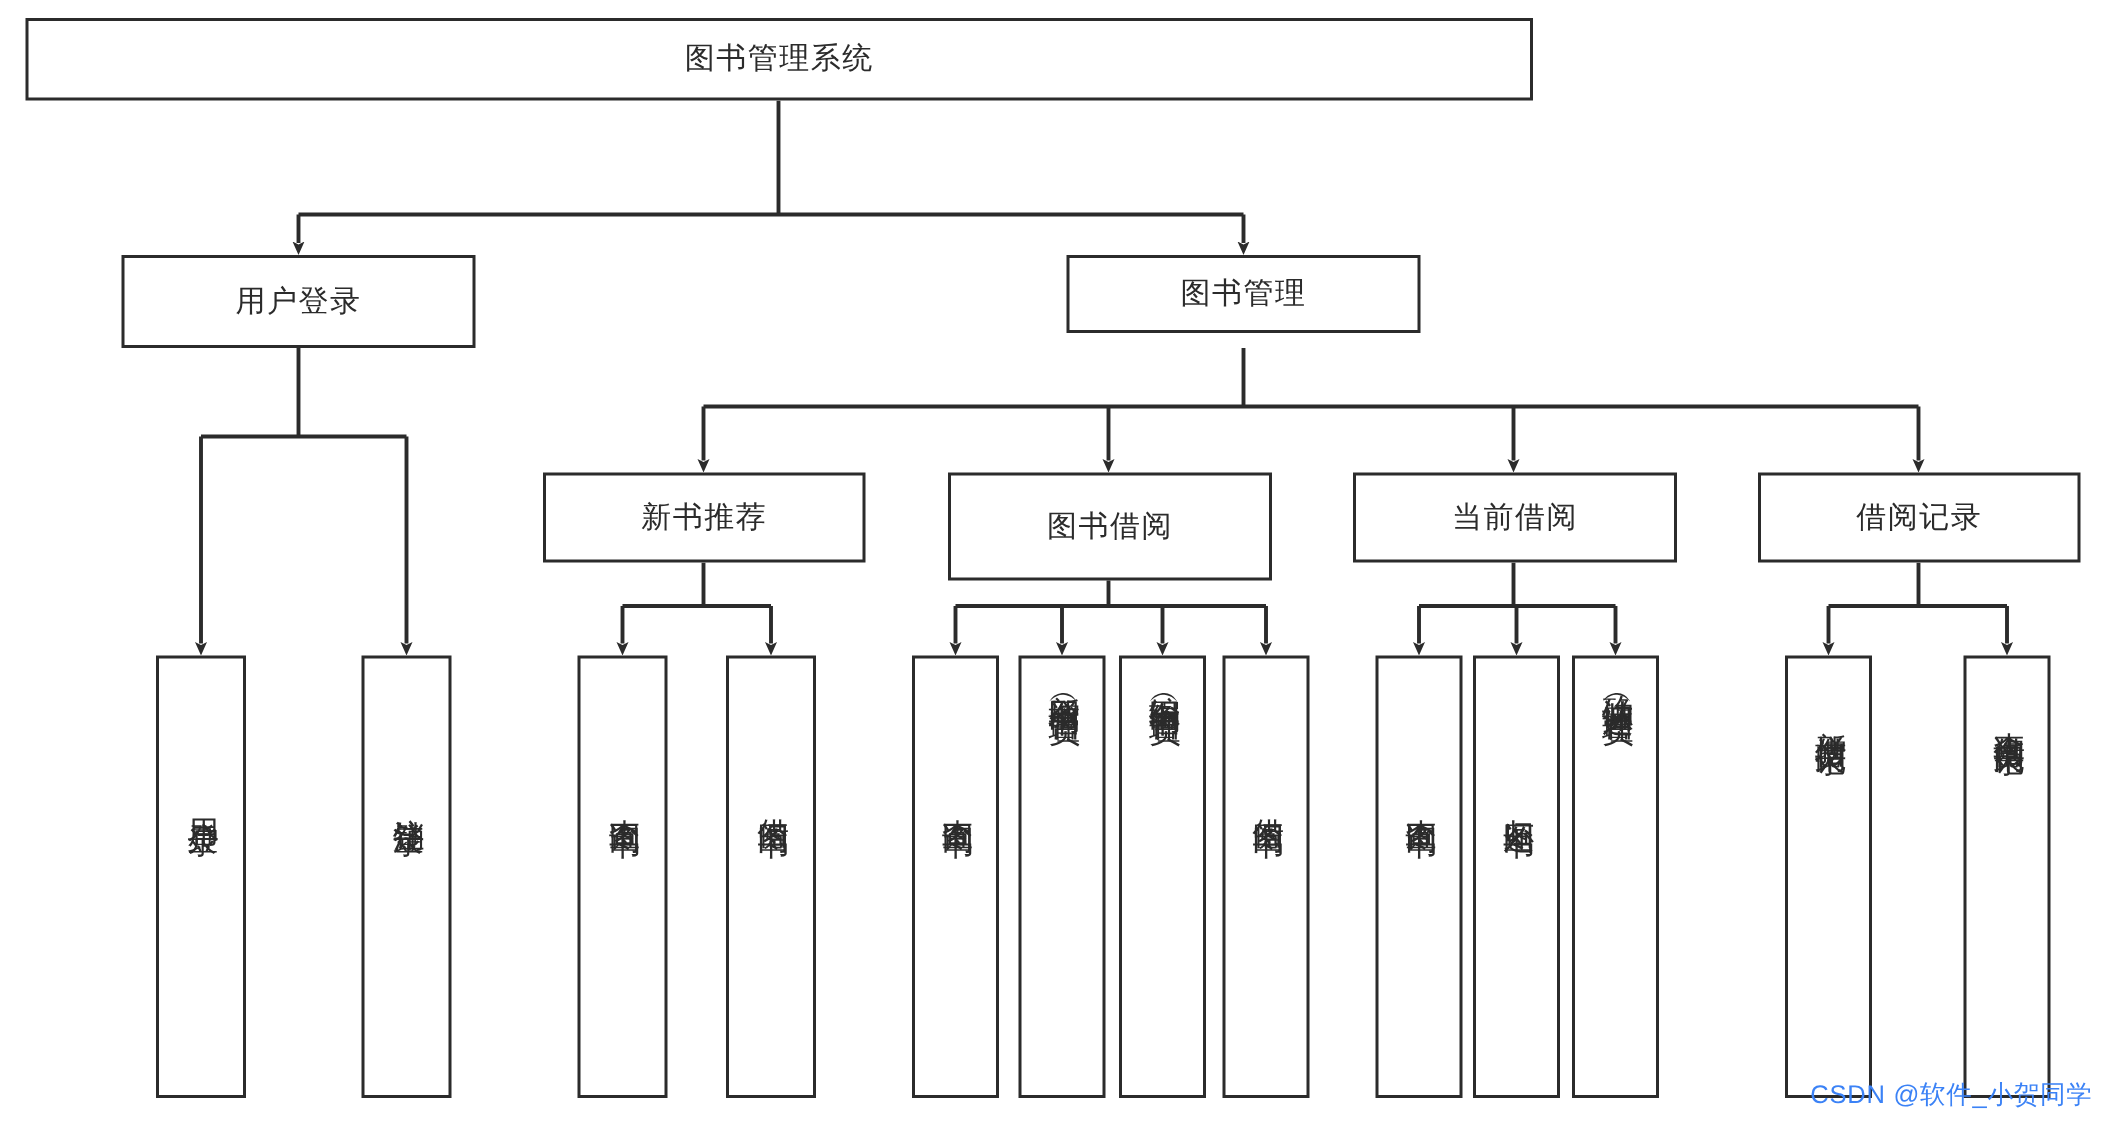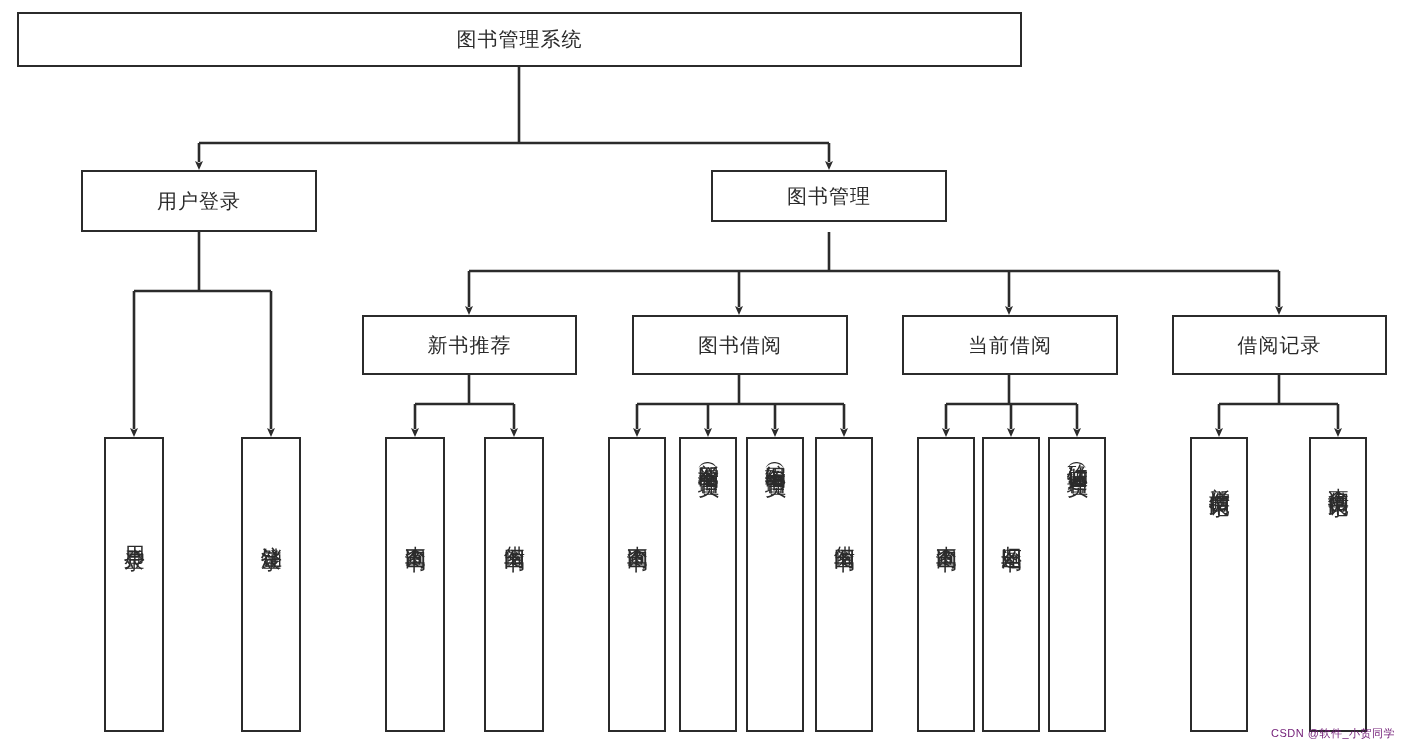--- a/index.html
+++ b/index.html
@@ -57,22 +57,22 @@
   .node.vertical.mid2 .label {
     margin-top: 82px;
   }
   .node.vertical.mid3 .label {
     margin-top: 24px;
   }
   #watermark {
     position: absolute;
     right: 10px;
     bottom: 6px;
-    font-size: 11px;
-    color: #701a75;
+    font-size: 17px;
+    color: #3b82f6;
     white-space: nowrap;
     letter-spacing: 0.5px;
   }
 </style>
 </head>
 <body>
 
 <div id="canvas">
 
   <svg id="edges" viewBox="0 0 1405 747" xmlns="http://www.w3.org/2000/svg">
@@ -134,21 +134,21 @@
   <div class="node" style="left:81px; top:170px; width:236px; height:62px;">
     <span class="label">用户登录</span>
   </div>
   <div class="node" style="left:711px; top:170px; width:236px; height:52px;">
     <span class="label">图书管理</span>
   </div>
 
   <div class="node" style="left:362px; top:315px; width:215px; height:60px;">
     <span class="label">新书推荐</span>
   </div>
-  <div class="node" style="left:632px; top:315px; width:216px; height:60px;">
+  <div class="node" style="left:632px; top:315px; width:216px; height:72px;">
     <span class="label">图书借阅</span>
   </div>
   <div class="node" style="left:902px; top:315px; width:216px; height:60px;">
     <span class="label">当前借阅</span>
   </div>
   <div class="node" style="left:1172px; top:315px; width:215px; height:60px;">
     <span class="label">借阅记录</span>
   </div>
 
   <div class="node vertical mid2" style="left:104px; top:437px; width:60px; height:295px;">

